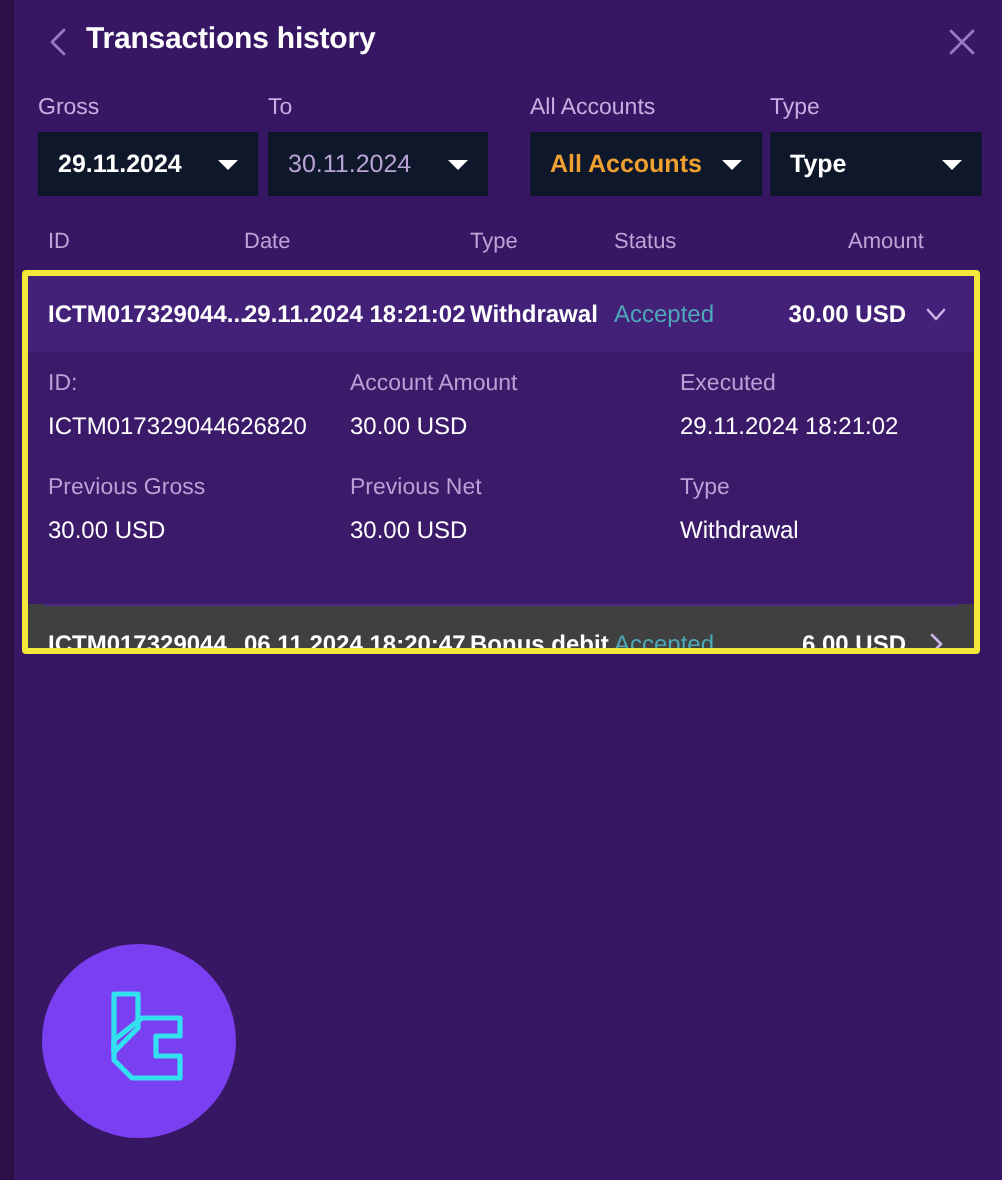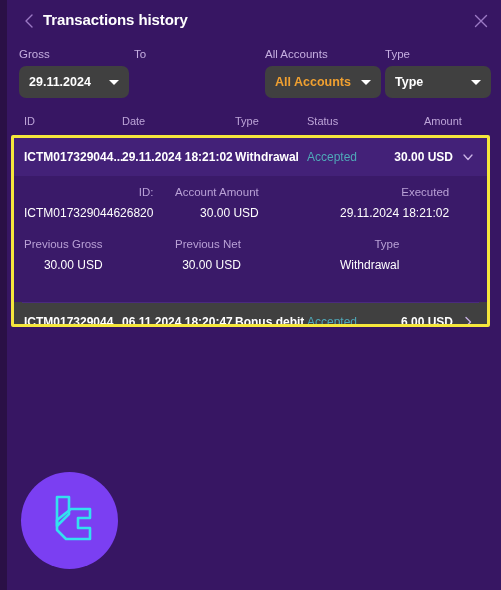--- a/index.html
+++ b/index.html
@@ -74,22 +74,22 @@
   .filter-label {
     display: block;
     font-size: 11.5px;
     color: #c5aee0;
     margin-bottom: 6px;
     white-space: nowrap;
   }
   .filter-control {
     position: relative;
     height: 32px;
-    border-radius: 7px;
-    background: #404040;
+    border-radius: 0;
+    background: #0f172a;
     display: flex;
     align-items: center;
     padding: 0 10px;
   }
   .filter-value {
     font-size: 12.5px;
     font-weight: bold;
     color: #ffffff;
     white-space: nowrap;
   }
@@ -188,21 +188,20 @@
 
   
   .detail {
     position: relative;
     padding: 10px 0 12px 0;
     background: #3a1a69;
   }
   .detail-row {
     position: relative;
     height: 52px;
-    text-align: right;
   }
   .detail-field {
     position: absolute;
     top: 0;
   }
   .df-1 { left: 10px; }
   .df-2 { left: 161px; }
   .df-3 { left: 326px; }
   .detail-label {
     display: block;
@@ -264,20 +263,24 @@
     <div class="filter f-from">
       <span class="filter-label">Gross</span>
       <div class="filter-control">
         <span class="filter-value">29.11.2024</span>
         <span class="caret"></span>
       </div>
     </div>
 
     <div class="filter f-to">
       <span class="filter-label">To</span>
+      <div class="filter-control">
+        <span class="filter-value dim">30.11.2024</span>
+        <span class="caret"></span>
+      </div>
     </div>
 
     <div class="filter f-acct">
       <span class="filter-label">All Accounts</span>
       <div class="filter-control">
         <span class="filter-value accent">All Accounts</span>
         <span class="caret"></span>
       </div>
     </div>
 

